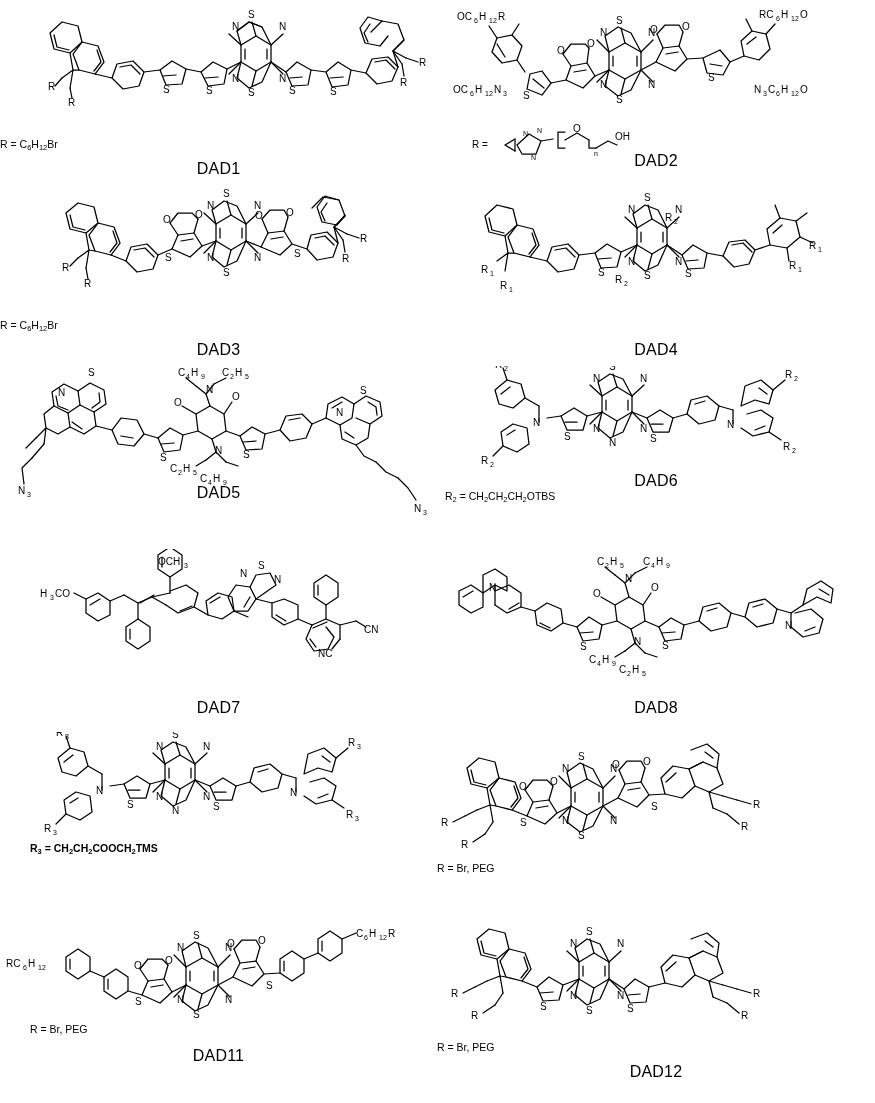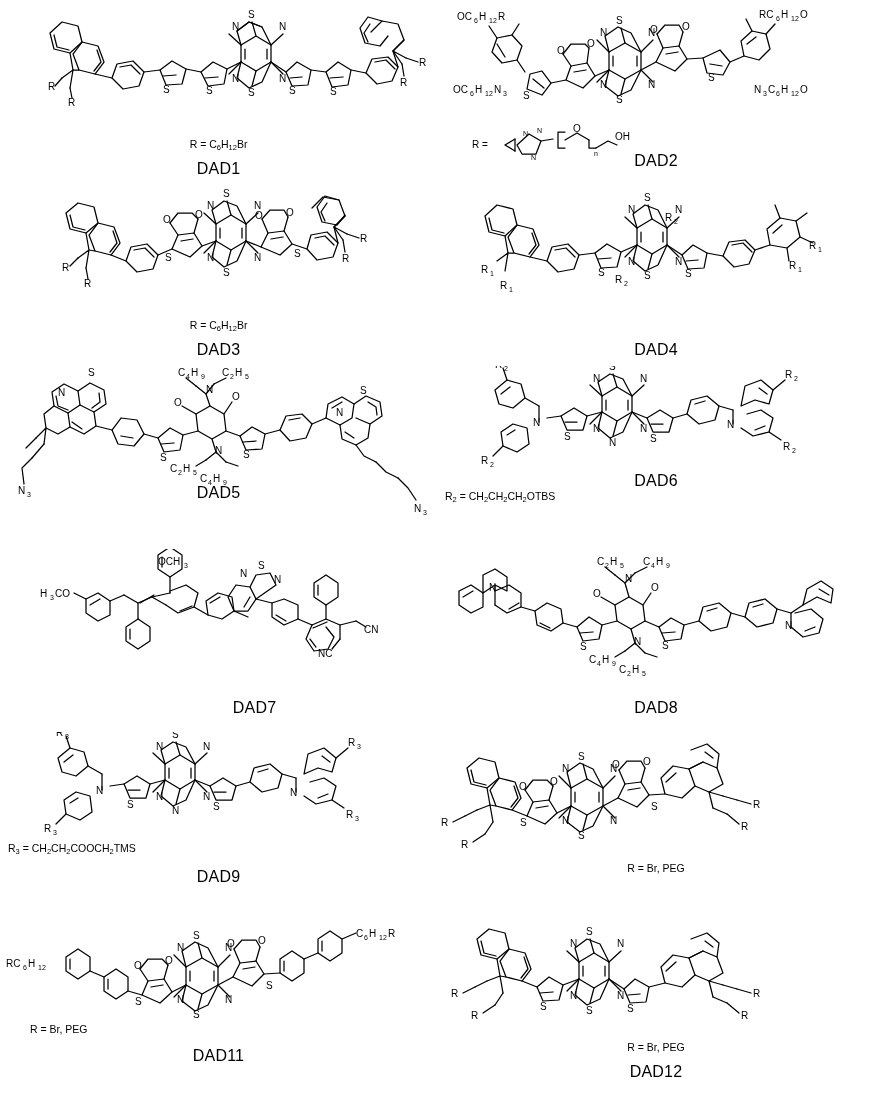--- a/index.html
+++ b/index.html
@@ -43,21 +43,20 @@
     width: 100%;
     text-align: center;
     font-weight: normal;
     font-size: 16px;
     letter-spacing: .2px;
     font-family: "Liberation Sans", sans-serif;
   }
   .sub {
     position: absolute;
     width: 100%;
-    text-align: center;
     font-size: 10.5px;
     font-family: "Liberation Sans", sans-serif;
   }
   .sub.left {
     text-align: left;
   }
   sub { font-size: 7.5px; vertical-align: -0.25em; }
   svg text {
     font-family: "Liberation Sans", sans-serif;
     font-size: 10px;
@@ -595,21 +594,21 @@
           <text x="40" y="48">H</text>
             <text class="sm" x="50" y="51">3</text>
             <text x="55" y="48">CO</text>
           <text x="240" y="28">N</text>
           <text x="258" y="20">S</text>
           <text x="274" y="34">N</text>
           <text x="364" y="84">CN</text>
           <text x="318" y="108">NC</text>
         </g>
       </svg>
-      <div class="caption" style="top:150px;padding-left:36px;">DAD7</div>
+      <div class="caption" style="top:150px;">DAD7</div>
     </div>
 
     <div class="cell">
       <svg class="struct" viewBox="0 0 438 183">
         <g class="bond">
 
           <path d="M46 44 L34 36 L22 42 L22 56 L34 64 L46 58 Z"></path>
           <path d="M36 42 L26 48"></path>
           <path d="M46 44 L58 36 L70 42 L70 28 L58 20 L46 26 Z"></path>
           <path d="M58 36 L58 56"></path>
@@ -730,22 +729,21 @@
           <text x="56" y="4">R</text>
             <text class="sm" x="65" y="7">3</text>
           <text x="44" y="100">R</text>
             <text class="sm" x="53" y="103">3</text>
           <text x="348" y="14">R</text>
             <text class="sm" x="357" y="17">3</text>
           <text x="346" y="86">R</text>
             <text class="sm" x="355" y="89">3</text>
         </g>
       </svg>
-      <div class="sub" style="top:110px; left:8px; width:auto; text-align:center;"><span>R<sub>3</sub> = CH<sub>2</sub>CH<sub>2</sub>COOCH<sub>2</sub>TMS</span></div>
-      <div class="caption" style="top:136px;">DAD9</div>
+      <div class="sub" style="top:110px; left:30px; width:auto; text-align:center;font-weight:bold;"><span>R<sub>3</sub> = CH<sub>2</sub>CH<sub>2</sub>COOCH<sub>2</sub>TMS</span></div>
     </div>
 
     <div class="cell">
       <svg class="struct" viewBox="0 0 438 183">
         <g class="bond">
 
           <path d="M42 26 L30 36 L34 52 L50 56 L62 46 L58 30 Z"></path>
           <path d="M34 38 L37 50 L49 53"></path>
           <path d="M62 46 L78 50 L84 66 L75 78 L59 74 L53 58 Z"></path>
           <path d="M77 54 L81 66 L74 75"></path>

